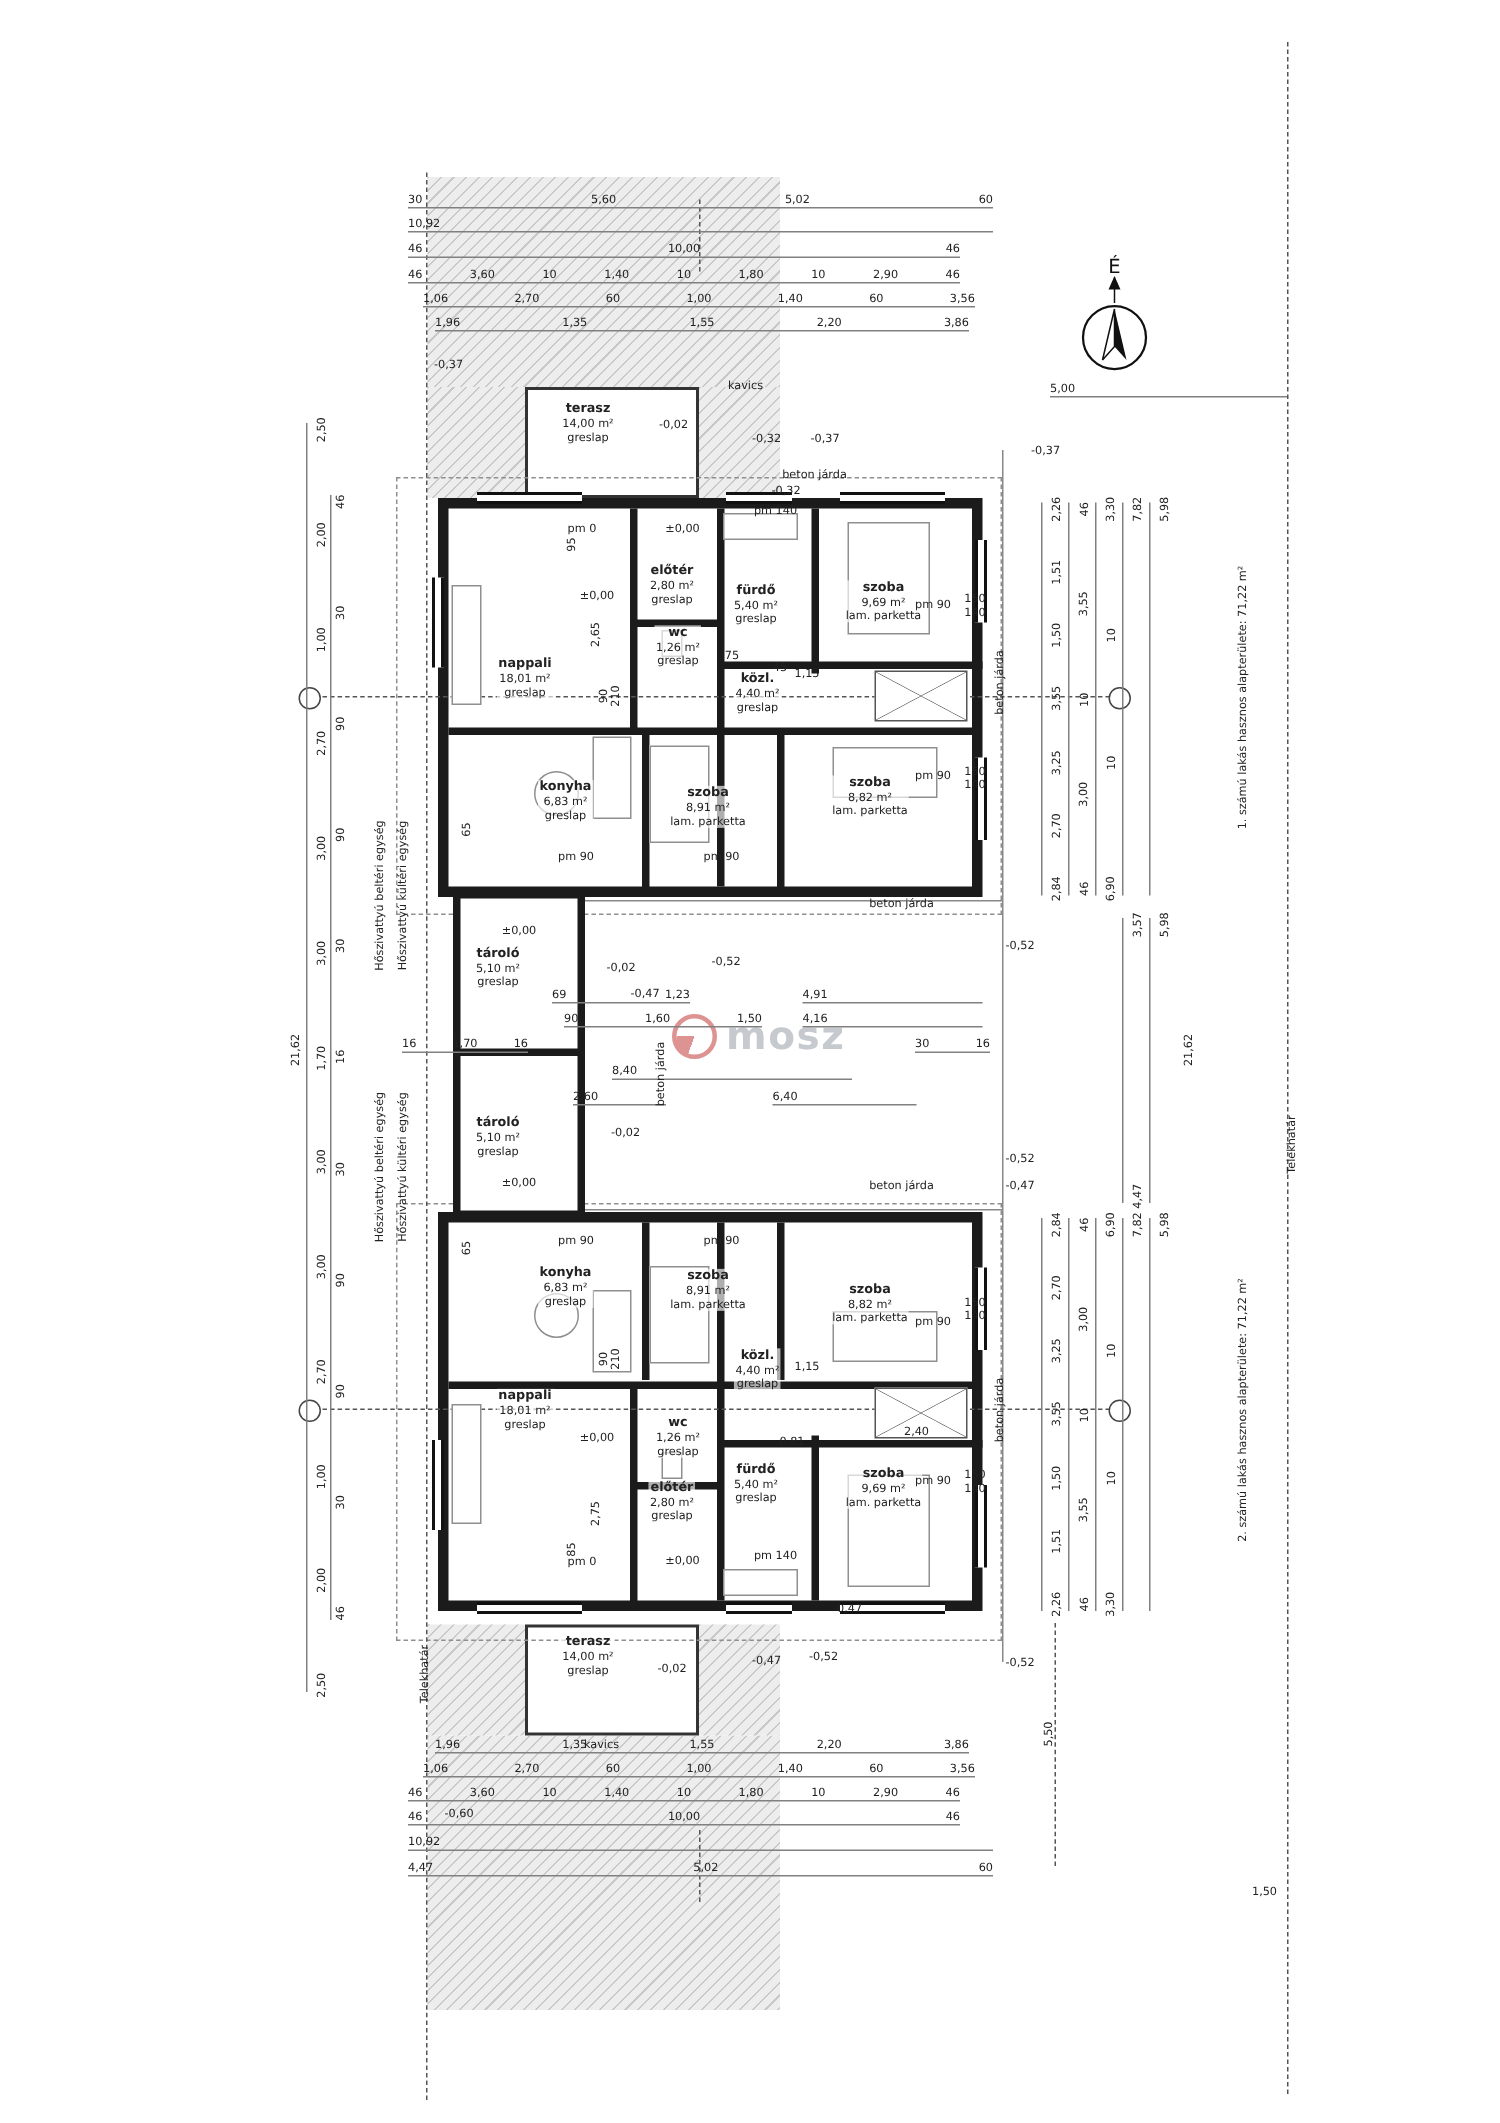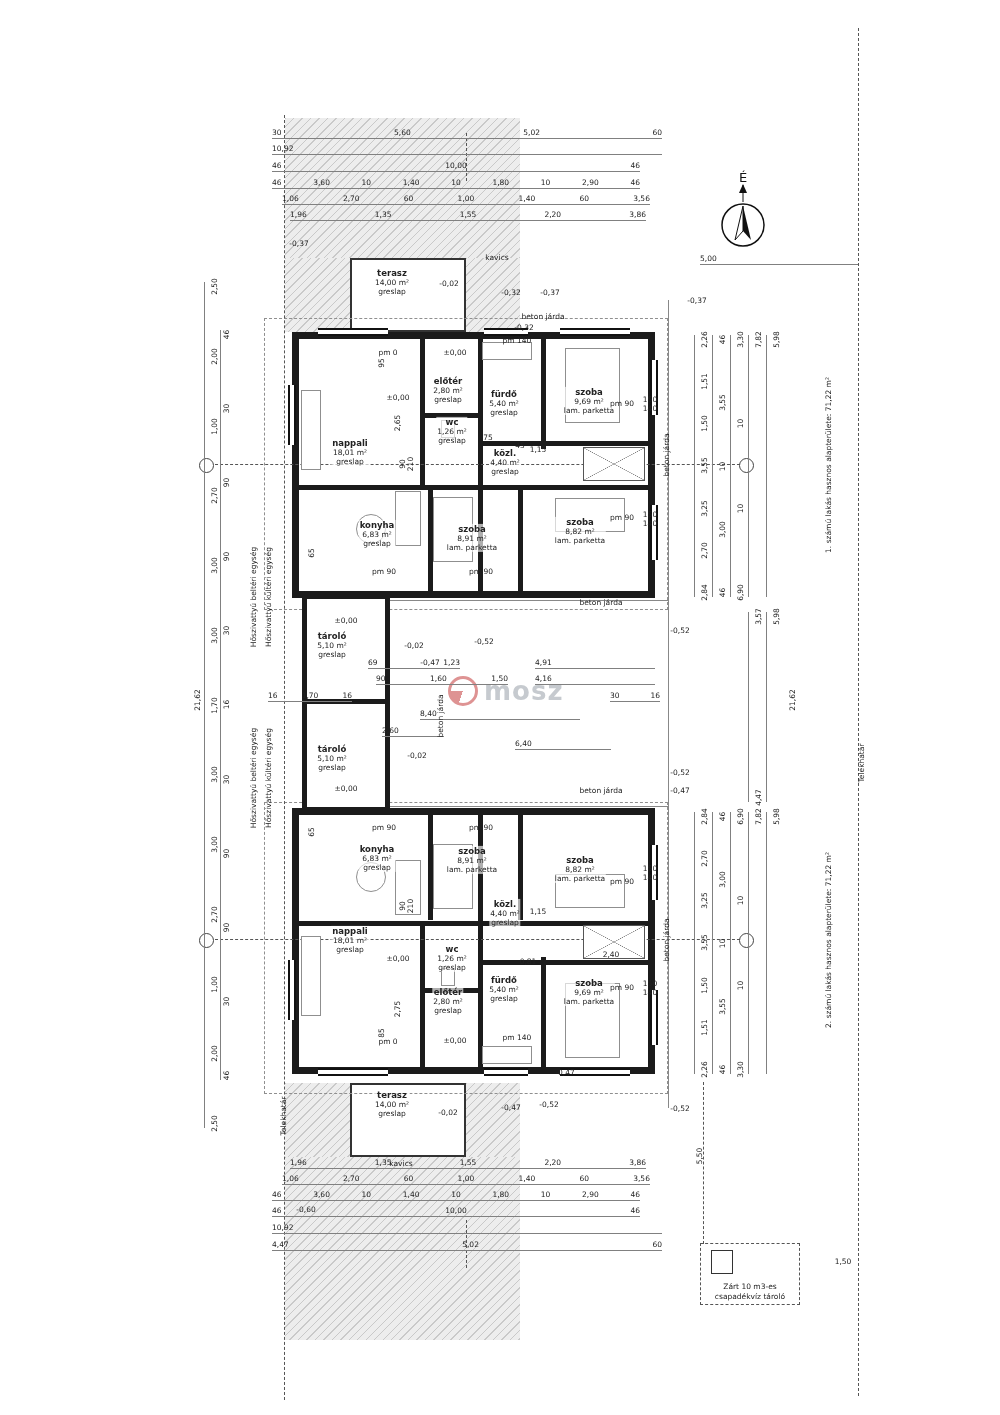--- a/index.html
+++ b/index.html
@@ -143,25 +143,20 @@
       <polygon points="23,36 31,70 23,61" fill="#111"></polygon>
       <polygon points="23,36 15,70 23,61" fill="none" stroke="#111" stroke-width="1"></polygon>
     </svg>
   </div>
 
   <div class="wm" style="left:448px;top:676px">
     <span class="wm-ring"></span>
     <span class="wm-text">mosz</span>
   </div>
 
-  <div class="tank" style="left:700px;top:1243px;width:100px;height:62px">
-    <span class="cube"></span>
-    <span class="t1">Zárt 10 m3-es</span>
-    <span class="t2">csapadékvíz tároló</span>
-  </div>
 
 <div class="room" style="left: 392px; top: 282px;">
       <span class="rn">terasz</span>
       <span class="ra">14,00 m²</span>
       <span class="rf">greslap</span>
     </div>
     <div class="room" style="left: 350px; top: 452px;">
       <span class="rn">nappali</span>
       <span class="ra">18,01 m²</span>
       <span class="rf">greslap</span>
@@ -324,27 +319,27 @@
     </div>
     <div class="dimrow" style="left: 268px; top: 691px; width: 84px;">
       <span>16</span>
       <span>1,70</span>
       <span>16</span>
     </div>
     <div class="dimrow" style="left: 610px; top: 691px; width: 50px;">
       <span>30</span>
       <span>16</span>
     </div>
-    <div class="dimrow" style="left: 420px; top: 709px; width: 160px;">
+    <div class="dimrow" style="left: 408px; top: 709px; width: 160px;">
       <span>8,40</span>
     </div>
     <div class="dimrow" style="left: 382px; top: 726px; width: 62px;">
       <span>2,60</span>
     </div>
-    <div class="dimrow" style="left: 515px; top: 726px; width: 96px; margin-top: 13px;">
+    <div class="dimrow" style="left: 515px; top: 726px; width: 96px;">
       <span>6,40</span>
     </div>
     <div class="dimrow" style="left: 700px; top: 254px; width: 158px;">
       <span>5,00</span>
     </div>
     <div class="dimrow" style="left: 290px; top: 1158px; width: 356px;">
       <span>1,96</span>
       <span>1,35</span>
       <span>1,55</span>
       <span>2,20</span>

